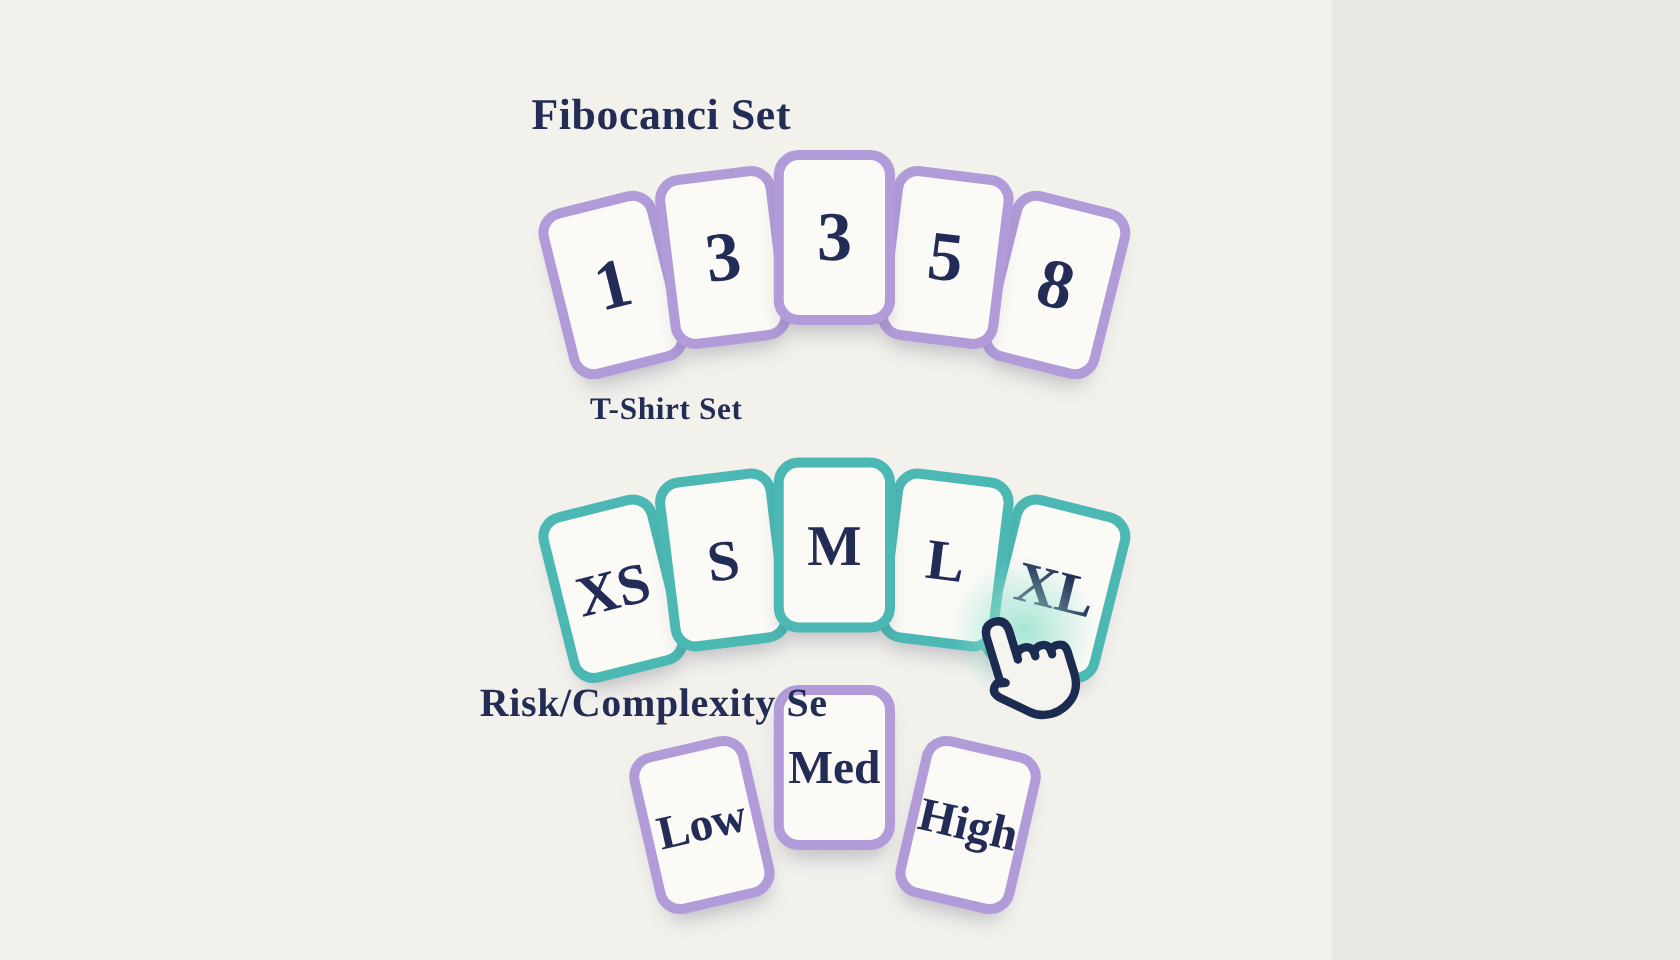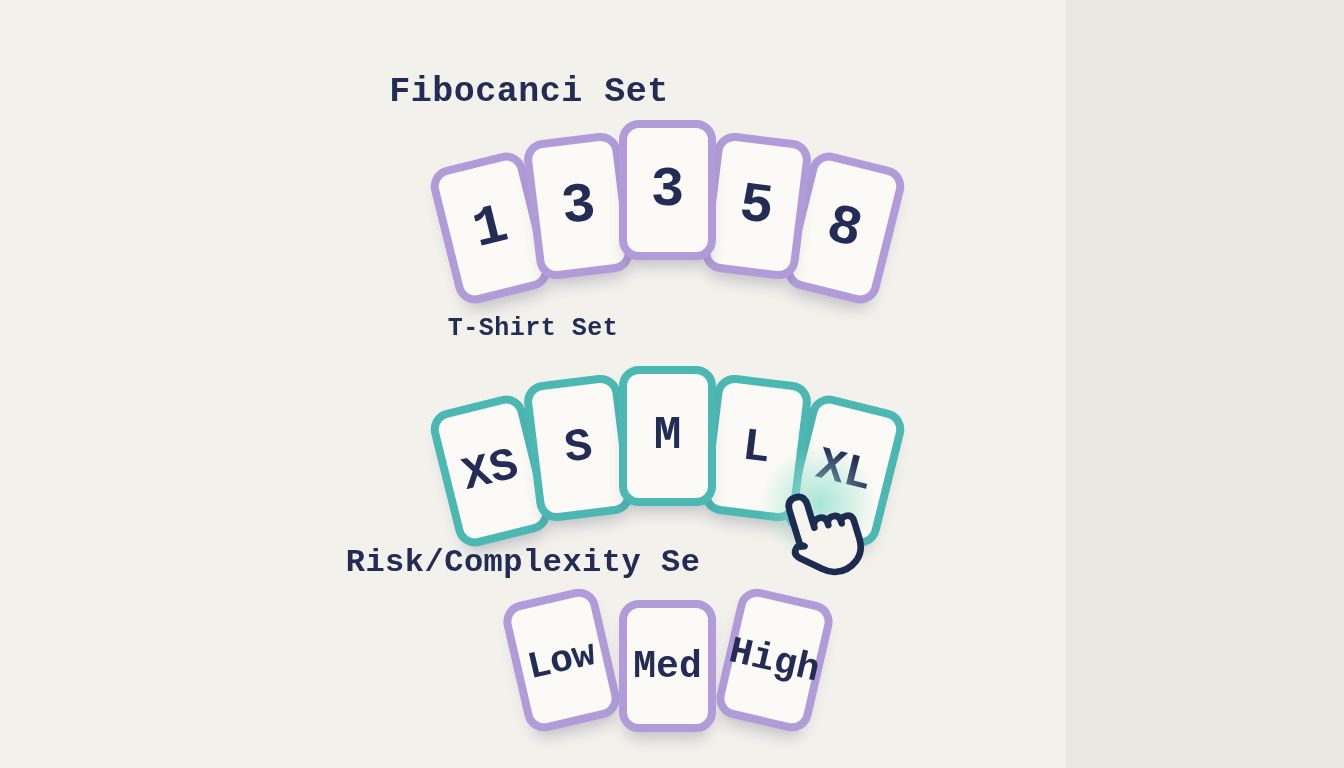--- a/index.html
+++ b/index.html
@@ -1,19 +1,19 @@
 <!DOCTYPE html>
 <html><head>
 <meta charset="utf-8">
 <style>
   html,body{margin:0;padding:0;background:#e8e7e2;}
   .stage{
     position:relative;width:1066px;height:768px;overflow:hidden;
     background:#f2f1ec;
-    font-family:Liberation Mono, monospace;
+    font-family:Liberation Serif, serif;
   }
   .set-title{
     position:absolute;left:0;width:100%;margin:0;text-align:center;
     font-weight:700;color:#222c54;letter-spacing:.5px;
   }
   .title-0{top:72px;font-size:35px;transform:translateX(-4px);}
   .title-1{top:314px;font-size:25px;}
   .title-2{top:544px;font-size:32px;transform:translateX(-10px);z-index:4;}
   .fan{position:absolute;left:0;top:0;width:100%;height:100%;}
   .card{
@@ -33,21 +33,21 @@
   
   .fan[data-set="1"] .card{font-size:46px;}
   .fan[data-set="1"] .pos0{left:442px;top:401px;transform:rotate(-14deg);z-index:1;}
   .fan[data-set="1"] .pos1{left:530px;top:378px;transform:rotate(-7deg);z-index:2;}
   .fan[data-set="1"] .pos2{left:619px;top:366px;transform:rotate(0deg);z-index:3;}
   .fan[data-set="1"] .pos3{left:708px;top:378px;transform:rotate(7deg);z-index:2;}
   .fan[data-set="1"] .pos4{left:796px;top:401px;transform:rotate(14deg);z-index:1;}
   
   .fan[data-set="2"] .card{height:132px;font-size:38px;}
   .fan[data-set="2"] .pos0{left:513px;top:594px;transform:rotate(-13deg);z-index:1;}
-  .fan[data-set="2"] .pos1{left:619px;top:600px;transform:rotate(0deg);z-index:2;}
+  .fan[data-set="2"] .pos1{left:619px;top:548px;transform:rotate(0deg);z-index:2;}
   .fan[data-set="2"] .pos2{left:726px;top:594px;transform:rotate(13deg);z-index:1;}
 
   .hover-glow{
     position:absolute;left:758px;top:443px;width:122px;height:122px;border-radius:50%;
     background:radial-gradient(circle, rgba(153,226,208,0.85) 0%, rgba(153,226,208,0.0) 68%);
     z-index:5;pointer-events:none;
   }
   .cursor-hand{
     position:absolute;left:782px;top:480px;width:86px;height:106px;
     transform:rotate(-17deg);z-index:6;

